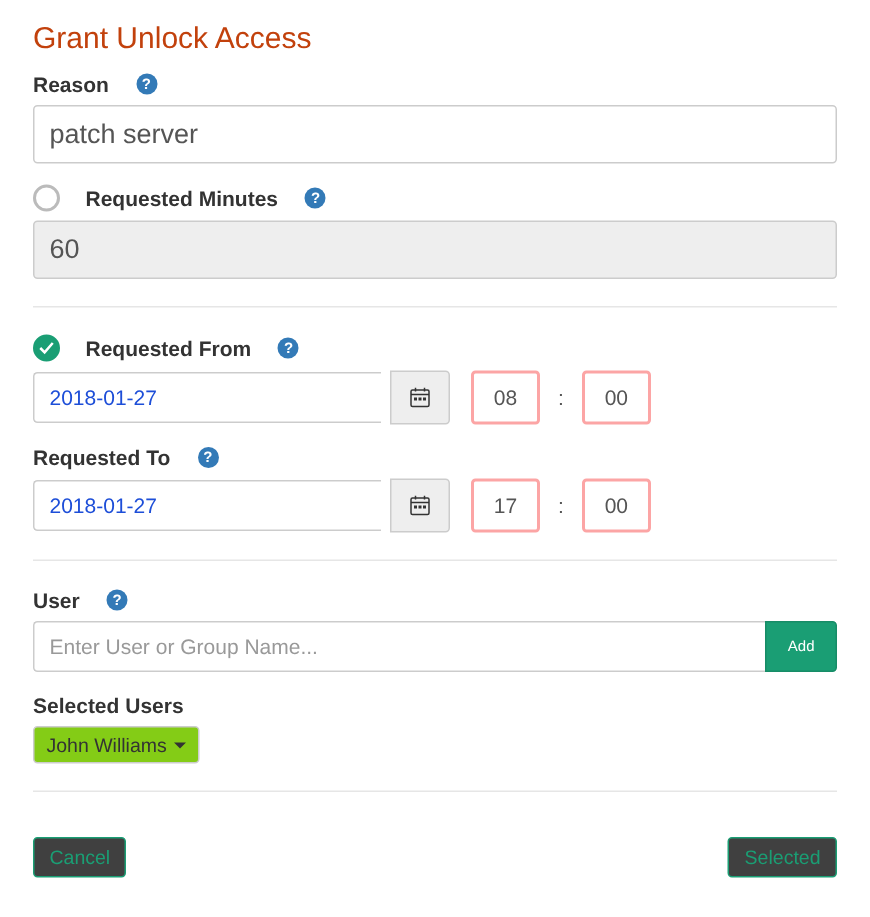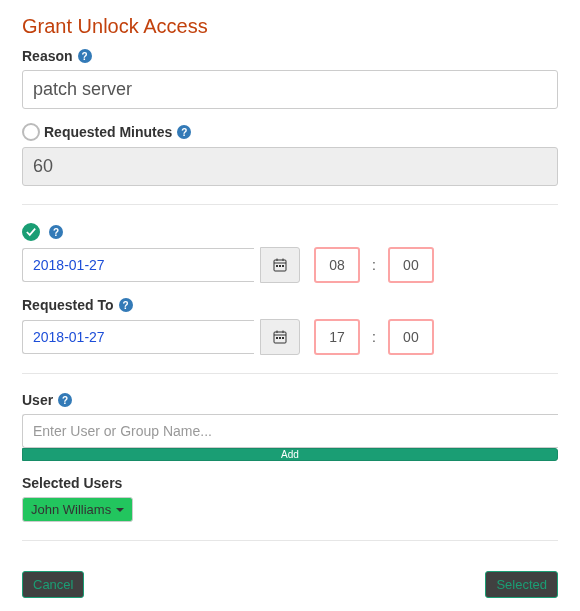--- a/index.html
+++ b/index.html
@@ -18,20 +18,21 @@
     color: #c2410c;
     margin: 0 0 10px 0;
   }
   .label-row {
     display: flex;
     align-items: center;
     font-weight: 700;
     color: #333;
     margin-bottom: 6px;
     font-size: 14px;
+    gap: 13px;
   }
   .help-icon {
     display: inline-flex;
     align-items: center;
     justify-content: center;
     width: 14px;
     height: 14px;
     border-radius: 50%;
     background: #337ab7;
     color: #fff;
@@ -116,21 +117,20 @@
     color: #555;
     font-family: inherit;
     outline: none;
   }
   .colon {
     padding: 0 6px;
     color: #555;
   }
   .user-row {
     display: flex;
-    flex-direction: column;
   }
   .user-input {
     flex: 1;
     border: 1px solid #ccc;
     border-right: none;
     border-radius: 3px 0 0 3px;
     padding: 8px 10px;
     font-size: 14px;
     color: #555;
     font-family: inherit;
@@ -144,21 +144,21 @@
     border-radius: 0 3px 3px 0;
     padding: 0 14px;
     font-size: 10px;
     cursor: pointer;
   }
   .chip {
     display: inline-flex;
     align-items: center;
     border: 1px solid #ccc;
     border-radius: 3px;
-    background: #22c55e;
+    background: #84cc16;
     padding: 4px 8px;
     font-size: 13px;
     color: #333;
     cursor: pointer;
   }
   .caret {
     display: inline-block;
     margin-left: 5px;
     width: 0; height: 0;
     border-left: 4px solid transparent;
@@ -208,20 +208,21 @@
 
 <hr class="sep">
 
 <div class="section-block">
   <div class="label-row">
     <span class="radio checked">
       <svg width="10" height="10" viewBox="0 0 12 12">
           <path d="M1 6 L4.5 9.5 L11 2" stroke="#fff" stroke-width="2" fill="none"></path>
         </svg>
     </span>
+    <span>Requested From</span>
     <span class="help-icon">?</span>
   </div>
   <div class="dt-row">
     <input class="dt-date" type="text" value="2018-01-27" style="">
     <span class="dt-cal">
       <svg width="14" height="14" viewBox="0 0 14 14">
           <rect x="1" y="2" width="12" height="11" rx="1" fill="none" stroke="#333" stroke-width="1"></rect>
           <line x1="1" y1="5" x2="13" y2="5" stroke="#333" stroke-width="1"></line>
           <line x1="4" y1="0.5" x2="4" y2="3" stroke="#333" stroke-width="1"></line>
           <line x1="10" y1="0.5" x2="10" y2="3" stroke="#333" stroke-width="1"></line>

